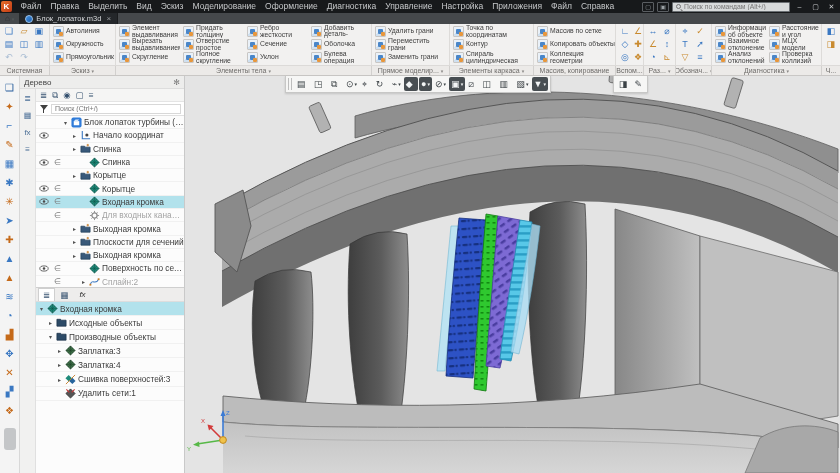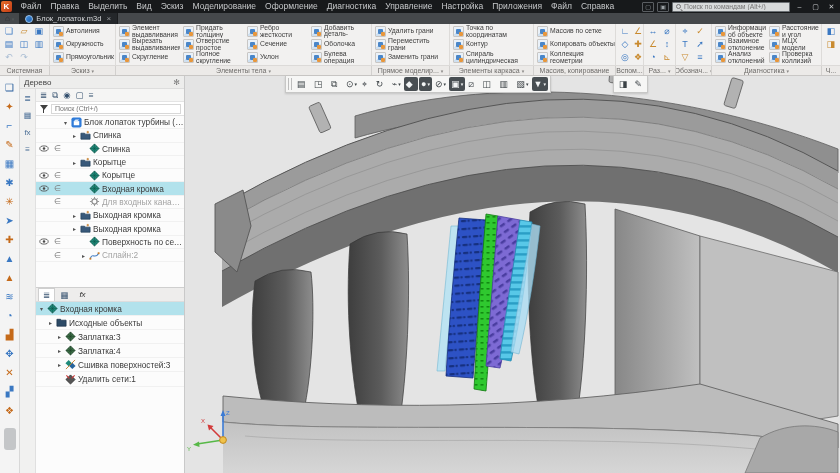--- a/index.html
+++ b/index.html
@@ -582,33 +582,51 @@
                 <span class="ticon">
                   <svg viewBox="0 0 12 12">
                     <rect x="0.5" y="0.5" width="11" height="11" rx="2" fill="#2f7bd9"></rect>
                     <rect x="3" y="4.5" width="6" height="4.5" fill="#fff"></rect>
                     <path d="M3 4.5l2-1.7h4l-2 1.7z" fill="#d8e8f8"></path>
                   </svg>
                 </span>
                 <span class="tlabel">Блок лопаток турбины (Тел-2)</span>
               </div>
 
-
-              <div class="trow">
-                <span class="tcell teye" style="visibility: hidden;">
+              <div class="trow">
+                <span class="tcell teye">
                   <svg viewBox="0 0 12 8" width="10" height="7">
                     <ellipse cx="6" cy="4" rx="5" ry="3.1" fill="none" stroke="#4a4a4a" stroke-width="1"></ellipse>
                     <circle cx="6" cy="4" r="1.5" fill="#4a4a4a"></circle>
                   </svg>
                 </span>
                 <span class="tcell tsub" style="visibility: hidden;">∈</span>
                 <span class="tindent" style="width: 9px;"></span>
                 <span class="tarrow">▸</span>
                 <span class="ticon">
                   <svg viewBox="0 0 12 12">
+                    <path d="M2.5 1v8.5H11" stroke="#3a78c2" fill="none" stroke-width="1.2"></path>
+                    <circle cx="7.5" cy="5.5" r="1.7" fill="#444"></circle>
+                  </svg>
+                </span>
+                <span class="tlabel">Начало координат</span>
+              </div>
+
+              <div class="trow">
+                <span class="tcell teye" style="visibility: hidden;">
+                  <svg viewBox="0 0 12 8" width="10" height="7">
+                    <ellipse cx="6" cy="4" rx="5" ry="3.1" fill="none" stroke="#4a4a4a" stroke-width="1"></ellipse>
+                    <circle cx="6" cy="4" r="1.5" fill="#4a4a4a"></circle>
+                  </svg>
+                </span>
+                <span class="tcell tsub" style="visibility: hidden;">∈</span>
+                <span class="tindent" style="width: 9px;"></span>
+                <span class="tarrow">▸</span>
+                <span class="ticon">
+                  <svg viewBox="0 0 12 12">
                     <path d="M1 3.5h4l1 1h5V10H1z" fill="#39597a" stroke="#24405c" stroke-width="0.8"></path>
                     <path d="M8.5 1v2.6M7.2 2.3h2.6" stroke="#c57d2a" stroke-width="1"></path>
                   </svg>
                 </span>
                 <span class="tlabel">Спинка</span>
               </div>
 
               <div class="trow">
                 <span class="tcell teye">
                   <svg viewBox="0 0 12 8" width="10" height="7">
@@ -716,20 +734,38 @@
                 <span class="tarrow">▸</span>
                 <span class="ticon">
                   <svg viewBox="0 0 12 12">
                     <path d="M1 3.5h4l1 1h5V10H1z" fill="#39597a" stroke="#24405c" stroke-width="0.8"></path>
                     <path d="M8.5 1v2.6M7.2 2.3h2.6" stroke="#c57d2a" stroke-width="1"></path>
                   </svg>
                 </span>
                 <span class="tlabel">Выходная кромка</span>
               </div>
 
+              <div class="trow">
+                <span class="tcell teye" style="visibility: hidden;">
+                  <svg viewBox="0 0 12 8" width="10" height="7">
+                    <ellipse cx="6" cy="4" rx="5" ry="3.1" fill="none" stroke="#4a4a4a" stroke-width="1"></ellipse>
+                    <circle cx="6" cy="4" r="1.5" fill="#4a4a4a"></circle>
+                  </svg>
+                </span>
+                <span class="tcell tsub" style="visibility: hidden;">∈</span>
+                <span class="tindent" style="width: 9px;"></span>
+                <span class="tarrow">▸</span>
+                <span class="ticon">
+                  <svg viewBox="0 0 12 12">
+                    <path d="M1 3.5h4l1 1h5V10H1z" fill="#39597a" stroke="#24405c" stroke-width="0.8"></path>
+                    <path d="M8.5 1v2.6M7.2 2.3h2.6" stroke="#c57d2a" stroke-width="1"></path>
+                  </svg>
+                </span>
+                <span class="tlabel">Плоскости для сечений</span>
+              </div>
 
               <div class="trow">
                 <span class="tcell teye" style="visibility: hidden;">
                   <svg viewBox="0 0 12 8" width="10" height="7">
                     <ellipse cx="6" cy="4" rx="5" ry="3.1" fill="none" stroke="#4a4a4a" stroke-width="1"></ellipse>
                     <circle cx="6" cy="4" r="1.5" fill="#4a4a4a"></circle>
                   </svg>
                 </span>
                 <span class="tcell tsub" style="visibility: hidden;">∈</span>
                 <span class="tindent" style="width: 9px;"></span>
@@ -806,20 +842,30 @@
                 <span class="tindent" style="margin-left: 4px; width: 9px;"></span>
                 <span class="tarrow">▸</span>
                 <span class="ticon">
                   <svg viewBox="0 0 12 12">
                     <path d="M1 2.5h4l1 1h5V10H1z" fill="#2c4a66" stroke="#1b3249" stroke-width="0.8"></path>
                   </svg>
                 </span>
                 <span class="tlabel">Исходные объекты</span>
               </div>
 
+              <div class="trow">
+                <span class="tindent" style="margin-left: 4px; width: 9px;"></span>
+                <span class="tarrow">▾</span>
+                <span class="ticon">
+                  <svg viewBox="0 0 12 12">
+                    <path d="M1 2.5h4l1 1h5V10H1z" fill="#2c4a66" stroke="#1b3249" stroke-width="0.8"></path>
+                  </svg>
+                </span>
+                <span class="tlabel">Производные объекты</span>
+              </div>
 
               <div class="trow">
                 <span class="tindent" style="margin-left: 4px; width: 18px;"></span>
                 <span class="tarrow">▸</span>
                 <span class="ticon">
                   <svg viewBox="0 0 12 12">
                     <path d="M6 1L11 6 6 11 1 6z" fill="#3c6e46" stroke="#1c3e26" stroke-width="0.8"></path>
                     <path d="M3.5 3.5L8.5 8.5M8.5 3.5L3.5 8.5M6 1v10M1 6h10" stroke="#1c3e26" stroke-width="0.5"></path>
                   </svg>
                 </span>

